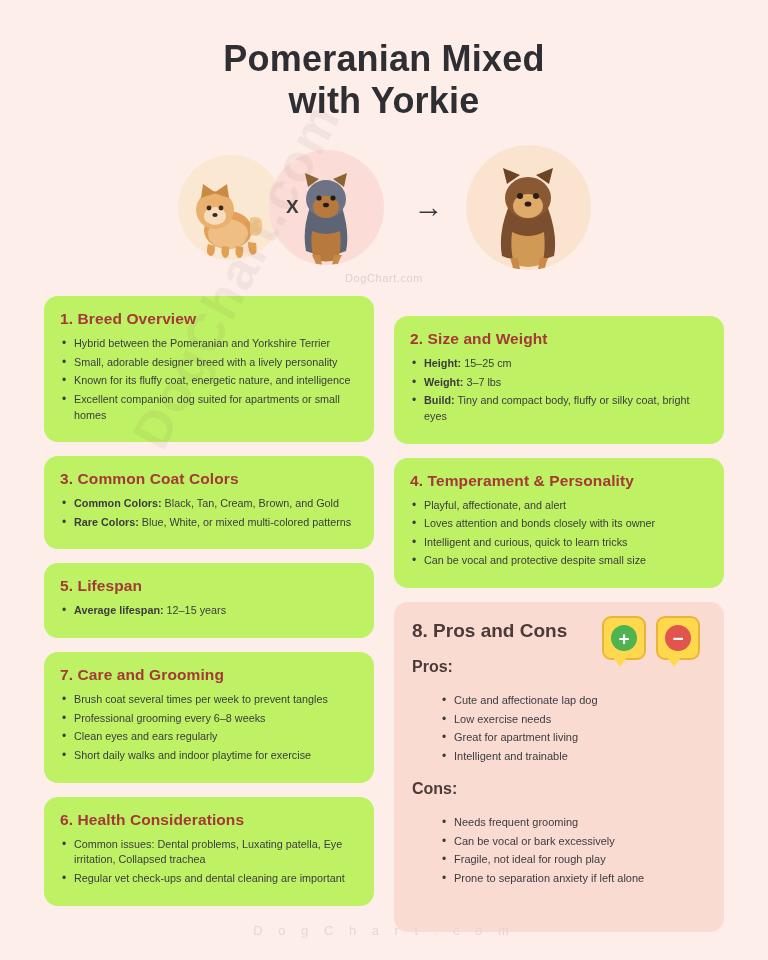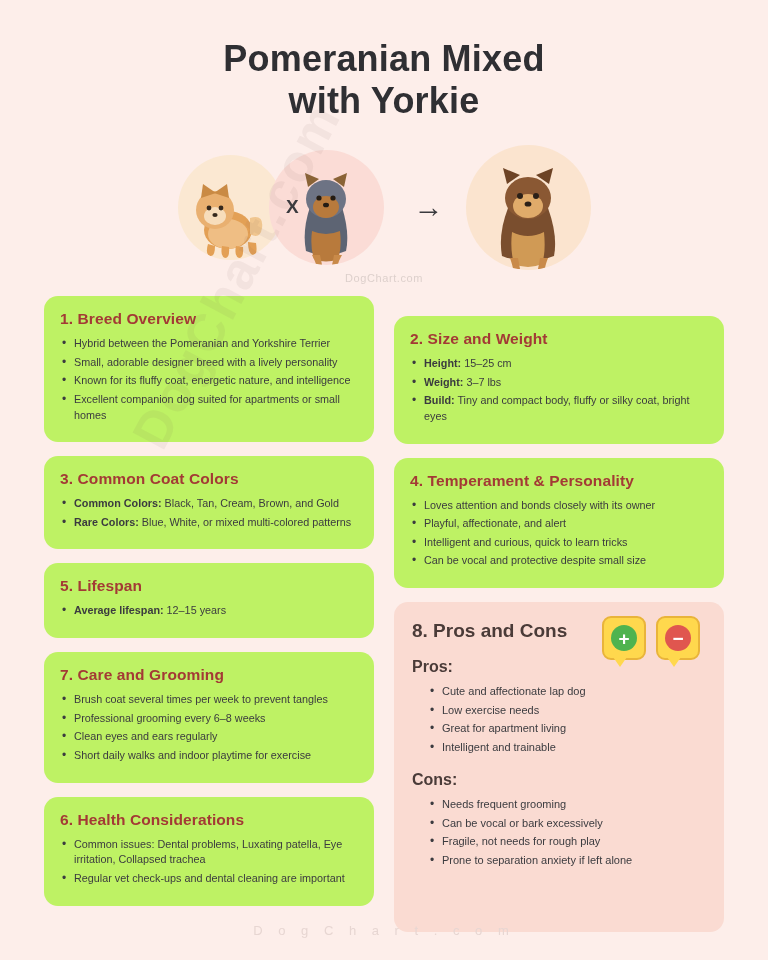--- a/index.html
+++ b/index.html
@@ -166,21 +166,21 @@
     color: #4a3b38;
     font-size: 19px;
     font-weight: bold;
   }
   .proscons h3 {
     color: #4a3b38;
     font-size: 16px;
     font-weight: bold;
     margin: 16px 0 7px 0;
   }
-  .proscons ul { list-style: none; margin: 4px; padding: 0 0 0 14px; }
+  .proscons ul { list-style: none; margin: 16px; padding: 0 0 0 14px; }
   .proscons ul li {
     position: relative;
     padding-left: 12px;
     font-size: 11px;
     line-height: 1.5;
     color: #3b3b3f;
     margin-bottom: 2px;
   }
   .proscons ul li::before {
     content: "•";
@@ -403,22 +403,22 @@
           </li>
         </ul>
       </div>
 
       <div class="card">
         <h2>
           <span class="num">4.</span>
           <span>Temperament &amp; Personality</span>
         </h2>
         <ul class="items">
+          <li>Playful, affectionate, and alert</li>
           <li>Loves attention and bonds closely with its owner</li>
-          <li>Playful, affectionate, and alert</li>
           <li>Intelligent and curious, quick to learn tricks</li>
           <li>Can be vocal and protective despite small size</li>
         </ul>
       </div>
 
       <div class="proscons">
         <div class="badges">
           <div class="badge plus">
             <div class="bubble">
               <div class="sign">+</div>
@@ -438,21 +438,21 @@
           <li>Cute and affectionate lap dog</li>
           <li>Low exercise needs</li>
           <li>Great for apartment living</li>
           <li>Intelligent and trainable</li>
         </ul>
 
         <h3>Cons:</h3>
         <ul>
           <li>Needs frequent grooming</li>
           <li>Can be vocal or bark excessively</li>
-          <li>Fragile, not needs for rough play</li>
+          <li>Fragile, not ideal for rough play</li>
           <li>Prone to separation anxiety if left alone</li>
         </ul>
       </div>
 
     </div>
   </div>
 
   <div class="footer">D o g C h a r t . c o m</div>
 
 </div>

